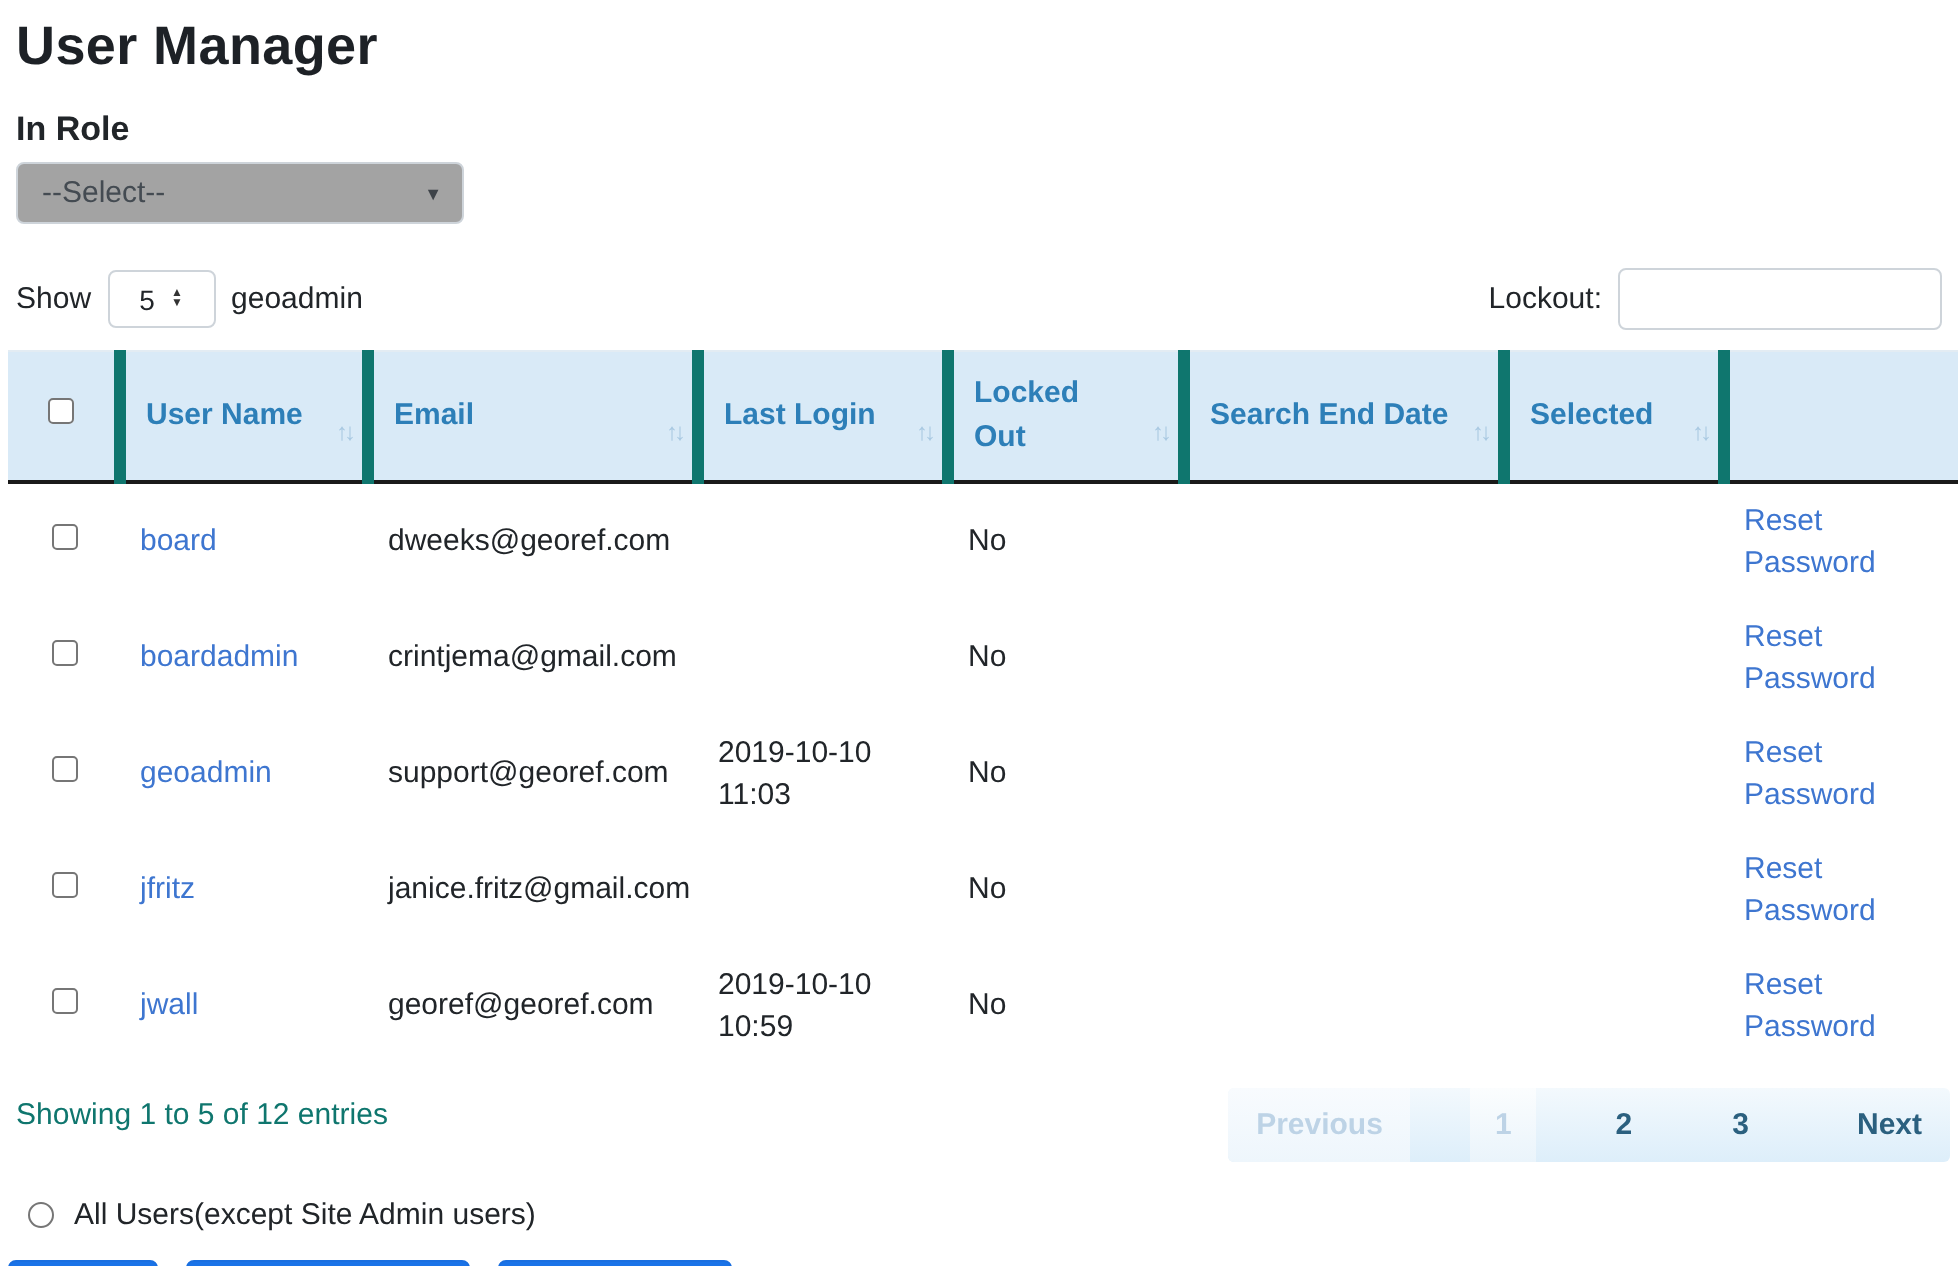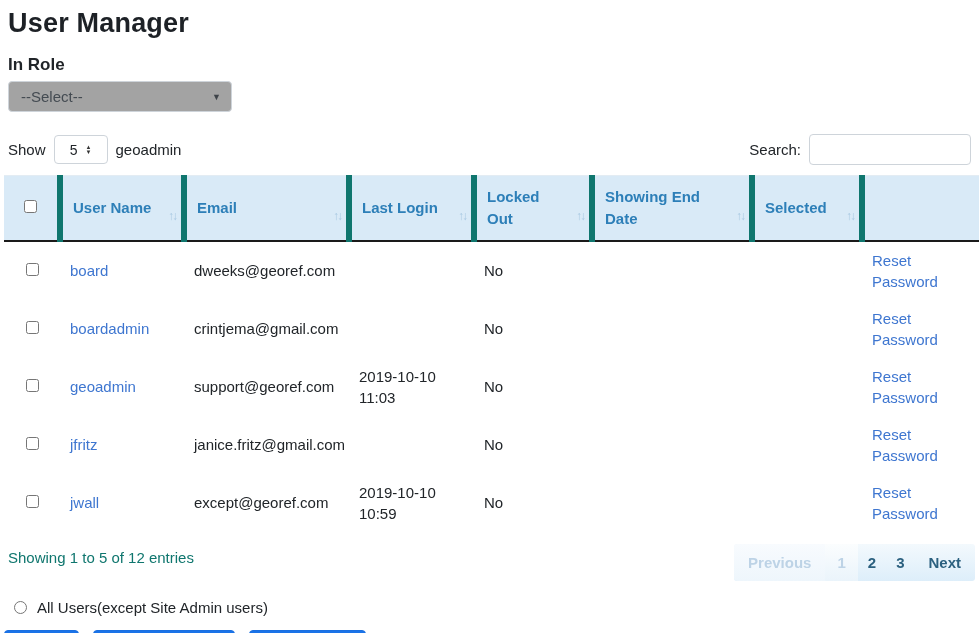--- a/index.html
+++ b/index.html
@@ -135,20 +135,21 @@
     padding-left: 4px;
   }
   .info-text { font-size: 15px; color: #0f766e; padding-top: 5px; }
   .pagination {
     display: flex;
     align-items: flex-end;
     background: linear-gradient(#f3f9fd, #ddeefa);
     border-radius: 3px;
     overflow: hidden;
     font-size: 15px;
+    gap: 30px;
   }
   .page-item {
     padding: 10px 10px;
     font-weight: bold;
     color: #2b607f;
     cursor: pointer;
     user-select: none;
   }
   .page-item.prev { padding: 10px 14px; background: linear-gradient(#f8fbfe, #eef6fc); }
   .page-item.disabled, .page-item.current {
@@ -189,21 +190,21 @@
     <div class="length-select">
       <span>5</span>
       <span class="spinner">
           <span>▲</span>
           <span>▼</span>
         </span>
     </div>
     <span>geoadmin</span>
   </div>
   <div class="search-group">
-    <span>Search:</span>
+    <span>Lockout:</span>
     <input class="search-input" type="text" value="" style="">
   </div>
 </div>
 
 <table class="user-table">
   <colgroup>
     <col class="col-check">
       <col class="col-user">
       <col class="col-email">
       <col class="col-login">
@@ -227,21 +228,21 @@
       </th>
       <th>
         <span>Last Login</span>
         <span class="sort-icon">↑↓</span>
       </th>
       <th>
         <span>Locked Out</span>
         <span class="sort-icon">↑↓</span>
       </th>
       <th>
-        <span>Showing End Date</span>
+        <span>Search End Date</span>
         <span class="sort-icon">↑↓</span>
       </th>
       <th>
         <span>Selected</span>
         <span class="sort-icon">↑↓</span>
       </th>
       <th></th>
     </tr>
   </thead>
   <tbody>
@@ -281,21 +282,21 @@
       <td>janice.fritz@gmail.com</td>
       <td></td>
       <td>No</td>
       <td></td>
       <td></td>
       <td><a class="action-link">Reset Password</a></td>
     </tr>
     <tr>
       <td class="check-col"><input type="checkbox" style=""></td>
       <td><a class="user-link">jwall</a></td>
-      <td>except@georef.com</td>
+      <td>georef@georef.com</td>
       <td>2019-10-10 10:59</td>
       <td>No</td>
       <td></td>
       <td></td>
       <td><a class="action-link">Reset Password</a></td>
     </tr>
   </tbody>
 </table>
 
 <div class="table-footer">

